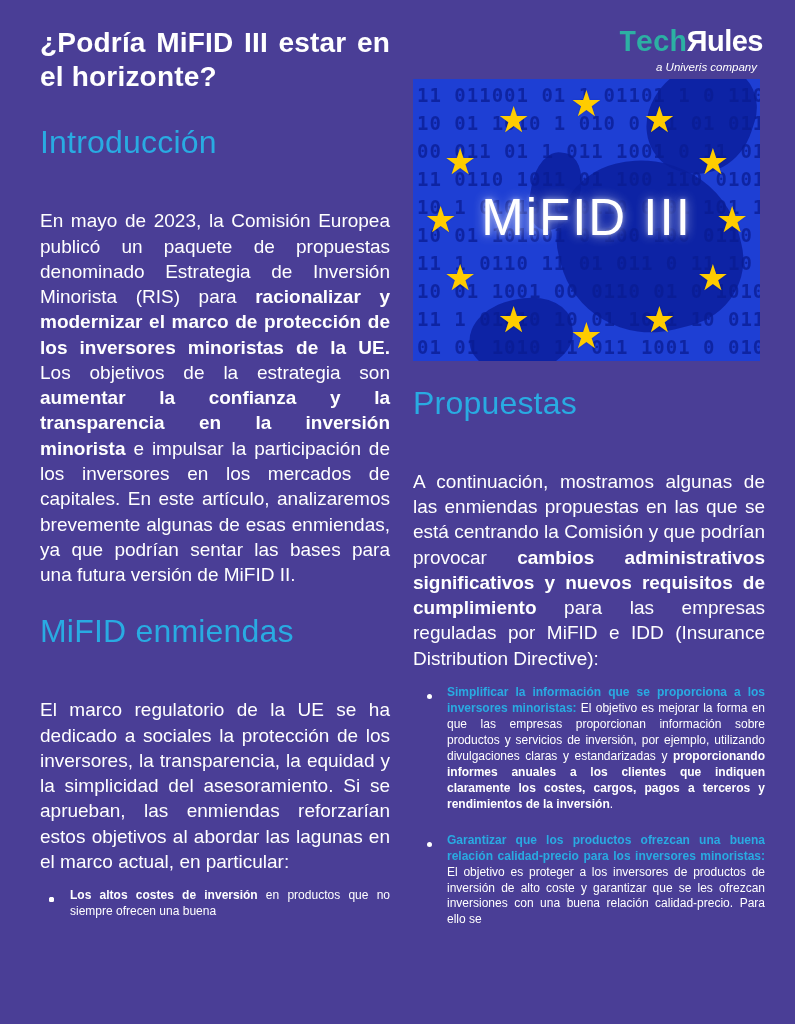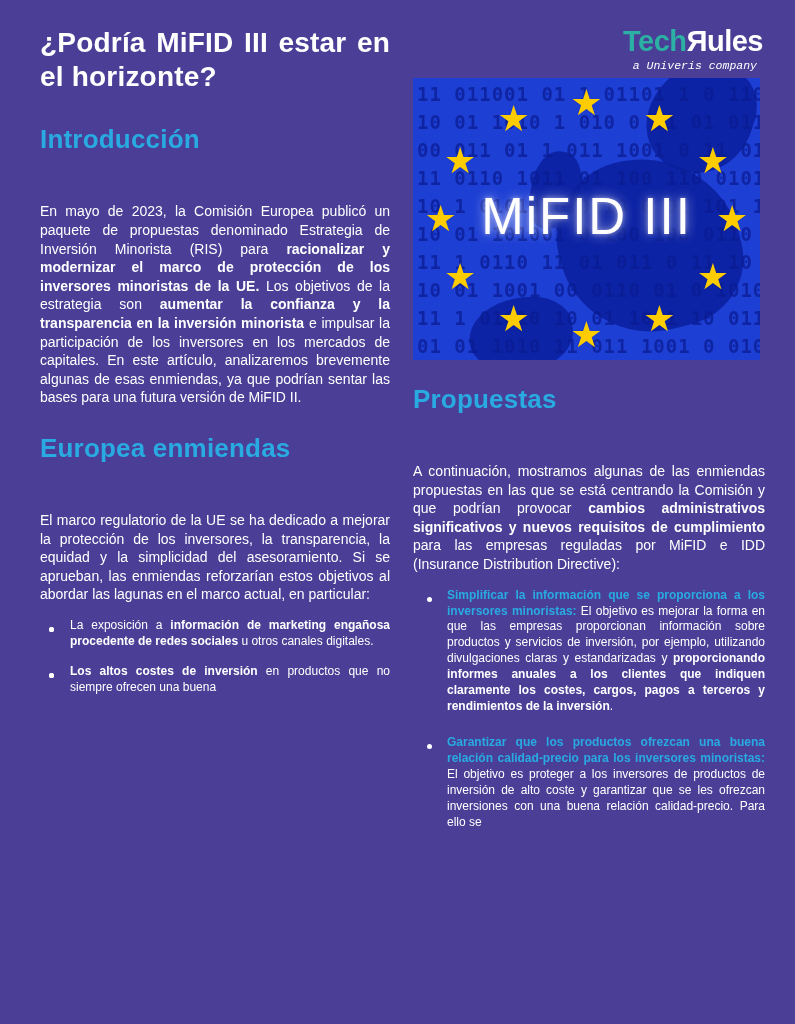--- a/index.html
+++ b/index.html
@@ -34,30 +34,30 @@
   .page-title {
     font-size: 28px;
     font-weight: 800;
     line-height: 1.22;
     color: var(--text_white);
     text-align: justify;
     margin-bottom: 30px;
     letter-spacing: 0.2px;
   }
   .section-heading {
-    font-size: 26px;
-    font-weight: 700;
+    font-size: 32px;
+    font-weight: 400;
     color: var(--accent);
     margin-bottom: 18px;
     letter-spacing: 0.2px;
   }
   .heading-gap { margin-top: 26px; }
 
   .body-text {
-    font-size: 14px;
+    font-size: 19px;
     line-height: 1.33;
     text-align: justify;
     margin-bottom: 14px;
     margin-top: 47px;
   }
   .run-n { font-weight: 400; color: var(--text_white); }
   .run-b { font-weight: 700; color: var(--text_white); }
   .run-c { font-weight: 700; color: var(--accent); }
 
   ul.bullets { list-style: none; margin-top: 12px; }
@@ -88,30 +88,29 @@
     align-items: flex-end;
     margin-bottom: 6px;
     padding-right: 2px;
   }
   .logo-text {
     font-size: 29px;
     font-weight: 700;
     letter-spacing: -0.5px;
     line-height: 1.1;
   }
-  .logo-tech  { color: var(--logo_teal); }
+  .logo-tech  { color: var(--logo_teal); font-family: Liberation Mono, monospace; }
   .logo-rules { color: var(--text_white); }
   .logo-r { display: inline-block; transform: scaleX(-1); }
   .logo-tagline {
     font-style: italic;
     font-size: 11.5px;
     color: var(--text_white);
     margin-top: 1px;
     padding-right: 6px;
-    font-family: Liberation Mono, monospace;
   }
 
   
   .flag {
     position: relative;
     width: 347px;
     height: 282px;
     background: var(--flag_blue);
     overflow: hidden;
     margin-bottom: 24px;
@@ -170,30 +169,26 @@
 <body>
 
 <div class="page">
 
   <div class="col-left">
     <h1 class="page-title">¿Podría MiFID III estar en el horizonte?</h1>
 
     <h2 class="section-heading">Introducción</h2>
     <p class="body-text"><span class="run-n">En mayo de 2023, la Comisión Europea publicó un paquete de propuestas denominado Estrategia de Inversión Minorista (RIS) para </span><span class="run-b">racionalizar y modernizar el marco de protección de los inversores minoristas de la UE.</span><span class="run-n"> Los objetivos de la estrategia son </span><span class="run-b">aumentar la confianza y la transparencia en la inversión minorista</span><span class="run-n"> e impulsar la participación de los inversores en los mercados de capitales. En este artículo, analizaremos brevemente algunas de esas enmiendas, ya que podrían sentar las bases para una futura versión de MiFID II.</span></p>
 
-    <h2 class="section-heading heading-gap">Europea enmiendas</h2>
-    <p class="body-text"><span class="run-n">El marco regulatorio de la UE se ha dedicado a mejorar la protección de los inversores, la transparencia, la equidad y la simplicidad del asesoramiento. Si se aprueban, las enmiendas reforzarían estos objetivos al abordar las lagunas en el marco actual, en particular:</span></p>
+    <h2 class="section-heading heading-gap">MiFID enmiendas</h2>
+    <p class="body-text"><span class="run-n">El marco regulatorio de la UE se ha dedicado a sociales la protección de los inversores, la transparencia, la equidad y la simplicidad del asesoramiento. Si se aprueban, las enmiendas reforzarían estos objetivos al abordar las lagunas en el marco actual, en particular:</span></p>
 
     <ul class="bullets">
       <li>
         <span class="bullet-dot"></span>
-      </li>
-      <li>
-        <span class="bullet-dot"></span>
-        <span><span class="run-n">La exposición a </span><span class="run-b">información de marketing engañosa procedente de redes sociales</span><span class="run-n"> u otros canales digitales.</span></span>
       </li>
       <li>
         <span class="bullet-dot"></span>
       </li>
       <li>
         <span class="bullet-dot"></span>
         <span><span class="run-b">Los altos costes de inversión</span><span class="run-n"> en productos que no siempre ofrecen una buena </span></span>
       </li>
     </ul>
   </div>

